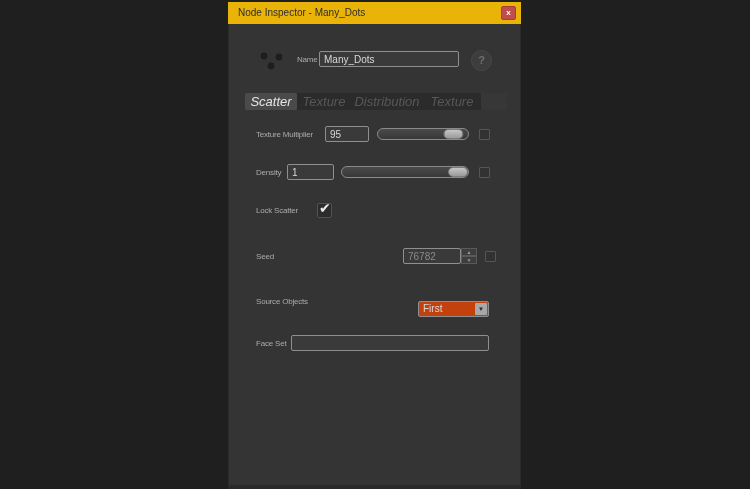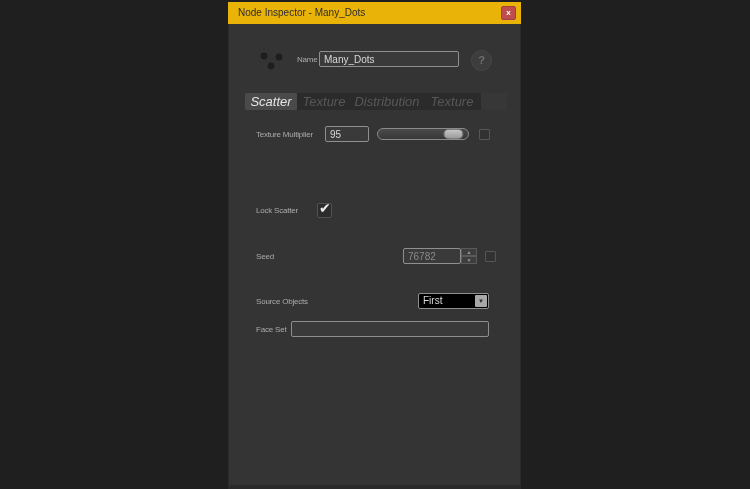--- a/index.html
+++ b/index.html
@@ -68,22 +68,22 @@
   .check-box.checked .mark { display:block; }
 
   
   .spinner { position:absolute; left:232px; top:0; width:16px; height:16px; }
   .spin-btn { position:absolute; left:0; width:16px; height:8px;
               background:#3e3e3e; border:1px solid #5a5a5a; color:#999999;
               font-size:5px; line-height:6px; text-align:center; cursor:pointer; }
   .spin-btn.up { top:0; } .spin-btn.down { top:8px; }
 
   
-  .dropdown { position:absolute; left:189px; top:0; width:71px; height:16px;
-              background:#000000; border:1px solid #8f8f8f; border-radius:2px;
+  .dropdown { position:absolute; left:189px; top:8px; width:71px; height:16px;
+              background:#c2410c; border:1px solid #8f8f8f; border-radius:2px;
               cursor:pointer; }
   .dropdown .sel { position:absolute; left:4px; top:0; line-height:14px;
               font-size:10px; color:#d8d8d8; }
   .dd-arrow { position:absolute; right:1px; top:1px; width:12px; height:12px;
               background:#a8a8a8; border-radius:1px; color:#2c2c2c; font-size:6px;
               line-height:12px; text-align:center; }
 </style>
 </head>
 <body>
 
@@ -123,20 +123,28 @@
 
     <div class="row" style="top:102px;">
       <span class="lab">Texture Multiplier</span>
       <input class="field" style="left: 96px; width: 44px;" value="95">
       <div class="slider" style="left:148px; width:92px;">
         <div class="slider-handle" style="left: 93%; transform: translateX(-93%);"></div>
       </div>
       <span class="mini-check" style="left:250px;"></span>
     </div>
 
+    <div class="row" style="top:140px;">
+      <span class="lab">Density</span>
+      <input class="field" style="left: 58px; width: 47px;" value="1">
+      <div class="slider" style="left:112px; width:128px;">
+        <div class="slider-handle" style="left: 100%; transform: translateX(-100%);"></div>
+      </div>
+      <span class="mini-check" style="left:250px;"></span>
+    </div>
 
     <div class="row" style="top:178px;">
       <span class="lab">Lock Scatter</span>
       <span class="check-box checked" style="left:88px;">
         <span class="mark">✔</span>
       </span>
     </div>
 
     <div class="row" style="top:224px;">
       <span class="lab">Seed</span>
@@ -154,21 +162,21 @@
 
 
     <div class="row" style="top:269px;">
       <span class="lab">Source Objects</span>
       <div class="dropdown">
         <span class="sel">First</span>
         <span class="dd-arrow">▼</span>
       </div>
     </div>
 
-    <div class="row" style="top:297px;padding-left:16px;">
+    <div class="row" style="top:311px;padding-left:16px;">
       <span class="lab">Face Set</span>
       <input class="field" style="left: 62px; width: 198px;" value="">
     </div>
 
   </div>
 
   <div class="bottombar"></div>
 </div>
 
 </body></html>

